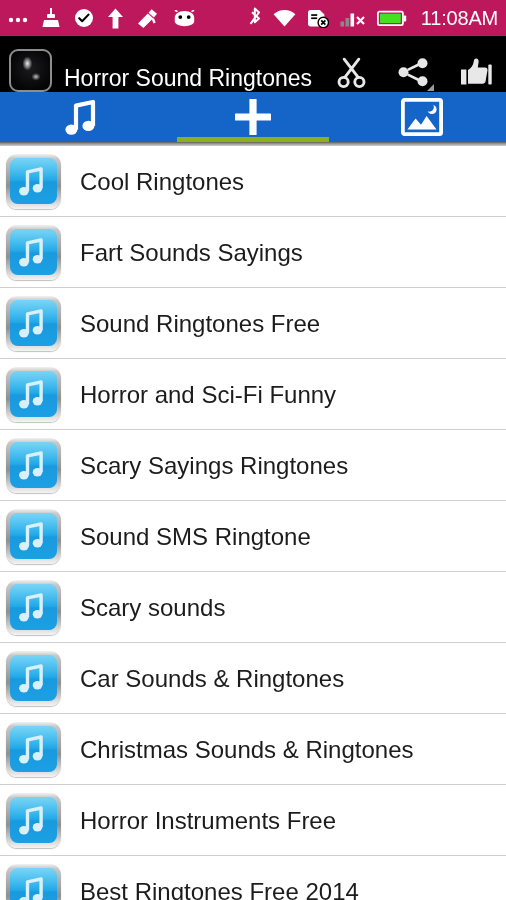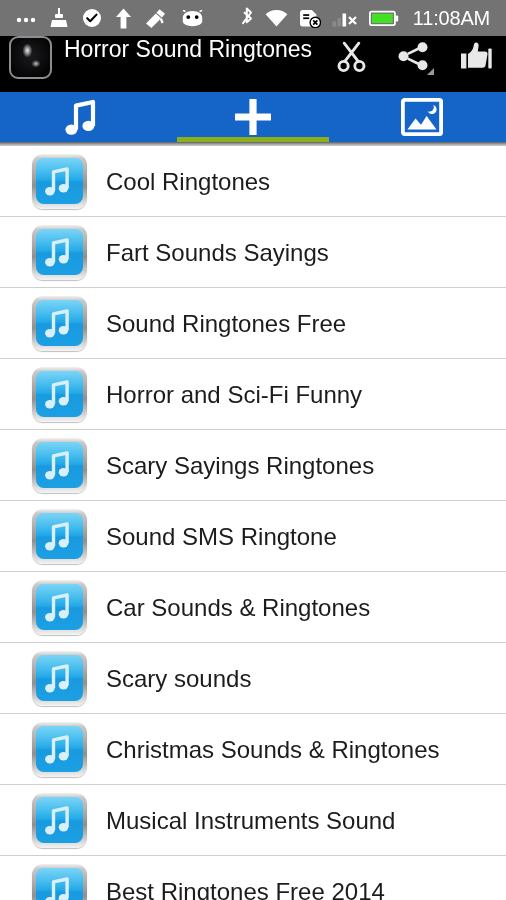--- a/index.html
+++ b/index.html
@@ -19,24 +19,24 @@
     width: 506px;
     height: 900px;
     background: #000;
     overflow: hidden;
   }
 
   
   .statusbar {
     position: relative;
     height: 36px;
-    background: #737373;
-    display: flex;
-    align-items: center;
-    padding: 0 16px;
+    background: #be185d;
+    display: flex;
+    align-items: center;
+    padding: 0 8px;
     box-sizing: border-box;
   }
   .sb-left {
     display: flex;
     align-items: center;
     gap: 13px;
     flex: 0 0 auto;
   }
   .sb-spacer { flex: 1 1 auto; }
   .sb-right {
@@ -56,21 +56,21 @@
     margin-left: 3px;
     white-space: nowrap;
   }
 
   
   .titlebar {
     position: relative;
     height: 56px;
     background: #000;
     display: flex;
-    align-items: flex-start;
+    align-items: flex-end;
     padding: 0 8px 0 9px;
     box-sizing: border-box;
   }
   .app-icon {
     width: 43px;
     height: 43px;
     border-radius: 9px;
     border: 2px solid #8d8d8d;
     background:
       radial-gradient(ellipse 7px 10px at 42% 32%, rgba(255,255,255,.92) 0%, rgba(255,255,255,.35) 45%, rgba(255,255,255,0) 70%),
@@ -147,21 +147,21 @@
     height: 810px;
     overflow: hidden;
     border-bottom-left-radius: 20px;
     border-bottom-right-radius: 20px;
   }
   .row {
     position: relative;
     height: 71px;
     display: flex;
     align-items: center;
-    padding-left: 32px;
+    padding-left: 6px;
     box-sizing: border-box;
     background: #fff;
   }
   .row::after {
     content: "";
     position: absolute;
     left: 0; right: 0; bottom: 0;
     height: 1px;
     background: #cfcfcf;
   }
@@ -422,60 +422,60 @@
     <div class="row">
       <div class="row-icon">
         <div class="frame"></div>
           <div class="face"></div>
         <svg width="35" height="33" viewBox="0 0 35 33">
           <path d="M11 25.6V6.4l13.6-2.9v19.1" fill="none" stroke="#d9f0fb" stroke-width="3.4" stroke-linejoin="round"></path>
           <ellipse cx="7.4" cy="25.7" rx="4.8" ry="4.2" fill="#d9f0fb"></ellipse>
           <ellipse cx="21" cy="22.7" rx="4.8" ry="4.2" fill="#d9f0fb"></ellipse>
         </svg>
       </div>
+      <div class="row-label">Scary sounds</div>
+    </div>
+
+    <div class="row">
+      <div class="row-icon">
+        <div class="frame"></div>
+          <div class="face"></div>
+        <svg width="35" height="33" viewBox="0 0 35 33">
+          <path d="M11 25.6V6.4l13.6-2.9v19.1" fill="none" stroke="#d9f0fb" stroke-width="3.4" stroke-linejoin="round"></path>
+          <ellipse cx="7.4" cy="25.7" rx="4.8" ry="4.2" fill="#d9f0fb"></ellipse>
+          <ellipse cx="21" cy="22.7" rx="4.8" ry="4.2" fill="#d9f0fb"></ellipse>
+        </svg>
+      </div>
       <div class="row-label">Car Sounds &amp; Ringtones</div>
     </div>
 
     <div class="row">
       <div class="row-icon">
         <div class="frame"></div>
           <div class="face"></div>
         <svg width="35" height="33" viewBox="0 0 35 33">
           <path d="M11 25.6V6.4l13.6-2.9v19.1" fill="none" stroke="#d9f0fb" stroke-width="3.4" stroke-linejoin="round"></path>
           <ellipse cx="7.4" cy="25.7" rx="4.8" ry="4.2" fill="#d9f0fb"></ellipse>
           <ellipse cx="21" cy="22.7" rx="4.8" ry="4.2" fill="#d9f0fb"></ellipse>
         </svg>
       </div>
-      <div class="row-label">Scary sounds</div>
-    </div>
-
-    <div class="row">
-      <div class="row-icon">
-        <div class="frame"></div>
-          <div class="face"></div>
-        <svg width="35" height="33" viewBox="0 0 35 33">
-          <path d="M11 25.6V6.4l13.6-2.9v19.1" fill="none" stroke="#d9f0fb" stroke-width="3.4" stroke-linejoin="round"></path>
-          <ellipse cx="7.4" cy="25.7" rx="4.8" ry="4.2" fill="#d9f0fb"></ellipse>
-          <ellipse cx="21" cy="22.7" rx="4.8" ry="4.2" fill="#d9f0fb"></ellipse>
-        </svg>
-      </div>
       <div class="row-label">Christmas Sounds &amp; Ringtones</div>
     </div>
 
     <div class="row">
       <div class="row-icon">
         <div class="frame"></div>
           <div class="face"></div>
         <svg width="35" height="33" viewBox="0 0 35 33">
           <path d="M11 25.6V6.4l13.6-2.9v19.1" fill="none" stroke="#d9f0fb" stroke-width="3.4" stroke-linejoin="round"></path>
           <ellipse cx="7.4" cy="25.7" rx="4.8" ry="4.2" fill="#d9f0fb"></ellipse>
           <ellipse cx="21" cy="22.7" rx="4.8" ry="4.2" fill="#d9f0fb"></ellipse>
         </svg>
       </div>
-      <div class="row-label">Musical Instruments Sound</div>
+      <div class="row-label">Horror Instruments Free</div>
     </div>
 
     <div class="row">
       <div class="row-icon">
         <div class="frame"></div>
           <div class="face"></div>
         <svg width="35" height="33" viewBox="0 0 35 33">
           <path d="M11 25.6V6.4l13.6-2.9v19.1" fill="none" stroke="#d9f0fb" stroke-width="3.4" stroke-linejoin="round"></path>
           <ellipse cx="7.4" cy="25.7" rx="4.8" ry="4.2" fill="#d9f0fb"></ellipse>
           <ellipse cx="21" cy="22.7" rx="4.8" ry="4.2" fill="#d9f0fb"></ellipse>

